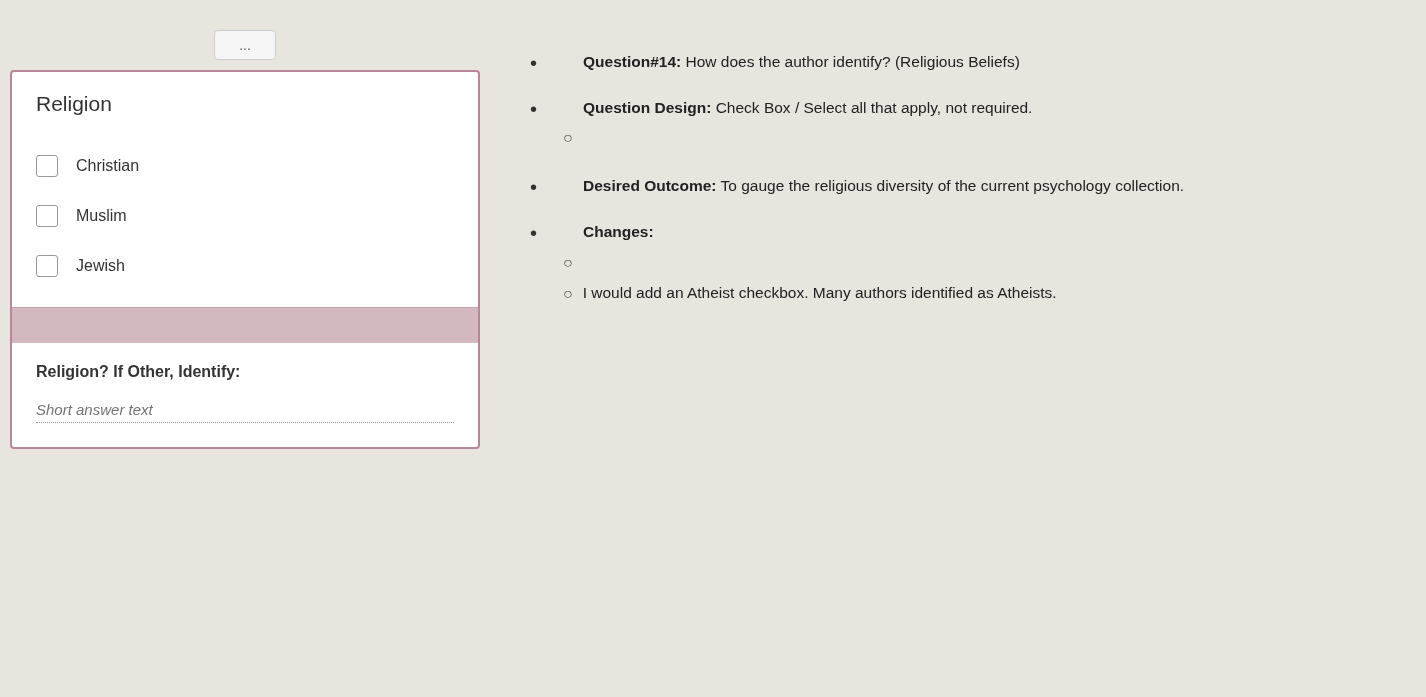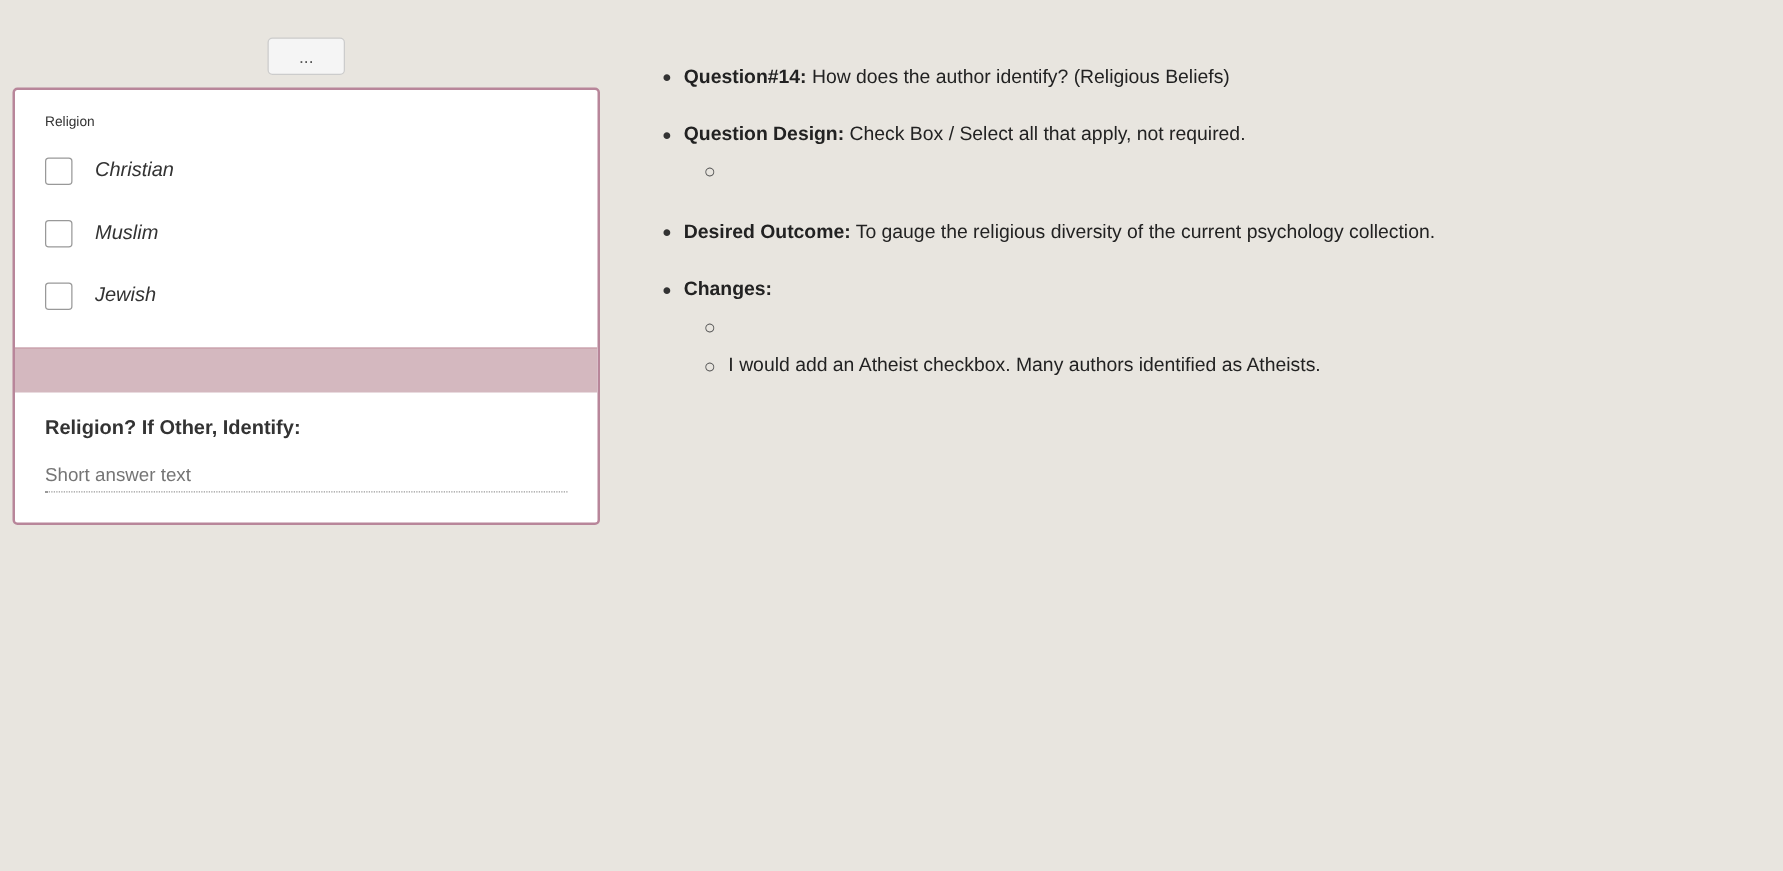--- a/index.html
+++ b/index.html
@@ -36,32 +36,31 @@
       border: 2px solid #b8869a;
       border-radius: 4px;
       overflow: hidden;
     }
 
     .checkbox-section {
       padding: 20px 24px;
     }
 
     .section-title {
-      font-size: 11px;
-      color: #333;
-      margin-bottom: 22px;
+      font-size: 21px;
+      color: #333;
+      margin-bottom: 39px;
       font-weight: 400;
     }
 
     .checkbox-item {
       display: flex;
       align-items: center;
       margin-bottom: 28px;
       cursor: pointer;
-      font-style: italic;
     }
 
     .checkbox-item:last-child {
       margin-bottom: 10px;
     }
 
     .checkbox-box {
       width: 22px;
       height: 22px;
       border: 1.5px solid #999;
@@ -97,20 +96,21 @@
     .short-answer-input {
       width: 100%;
       border: none;
       border-bottom: 1.5px dotted #999;
       background: transparent;
       font-size: 15px;
       color: #aaa;
       padding: 4px 0;
       outline: none;
       cursor: text;
+      font-style: italic;
     }
 
     .right-panel {
       flex: 1;
       padding: 20px 40px 20px 50px;
     }
 
     .info-list {
       list-style: none;
       padding: 0;
@@ -132,20 +132,21 @@
       margin-top: -2px;
       flex-shrink: 0;
     }
 
     .info-list > li .content {
       flex: 1;
     }
 
     .info-list > li .content b {
       font-weight: 700;
+      margin-left: 36px;
     }
 
     .sub-list {
       list-style: none;
       padding-left: 16px;
       margin-top: 6px;
     }
 
     .sub-list li {
       display: flex;

